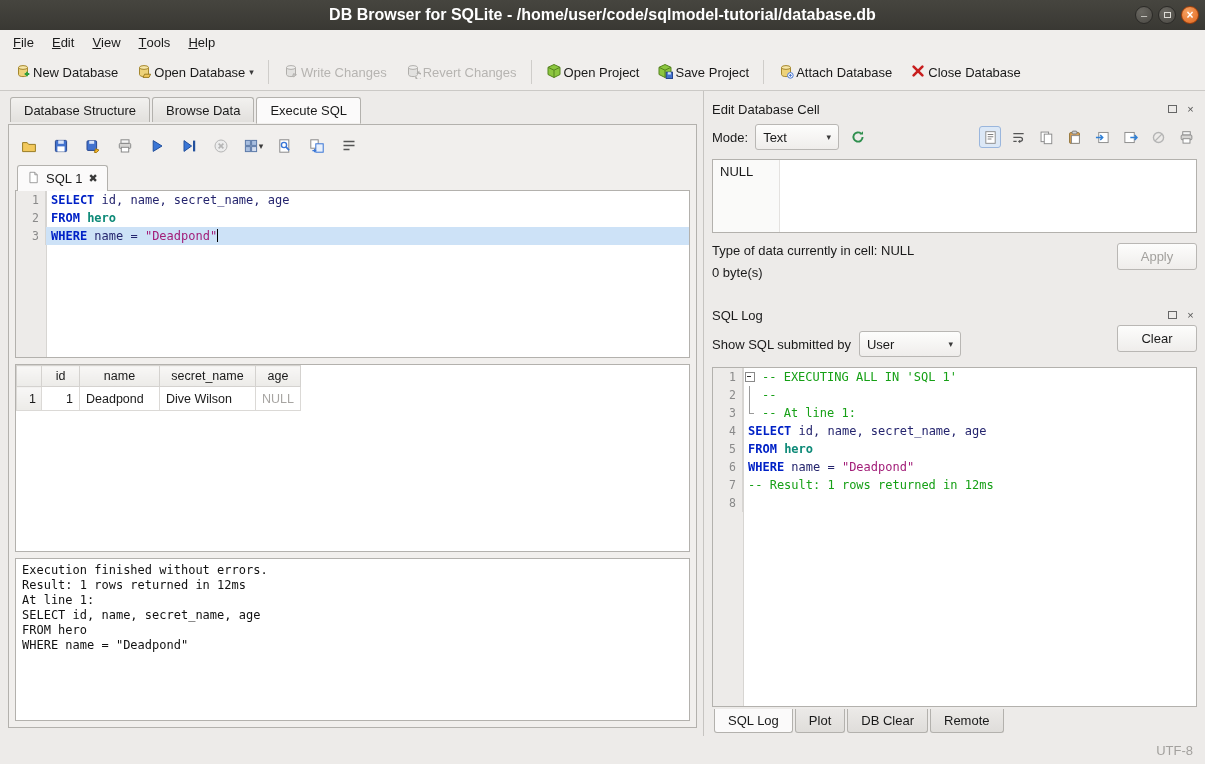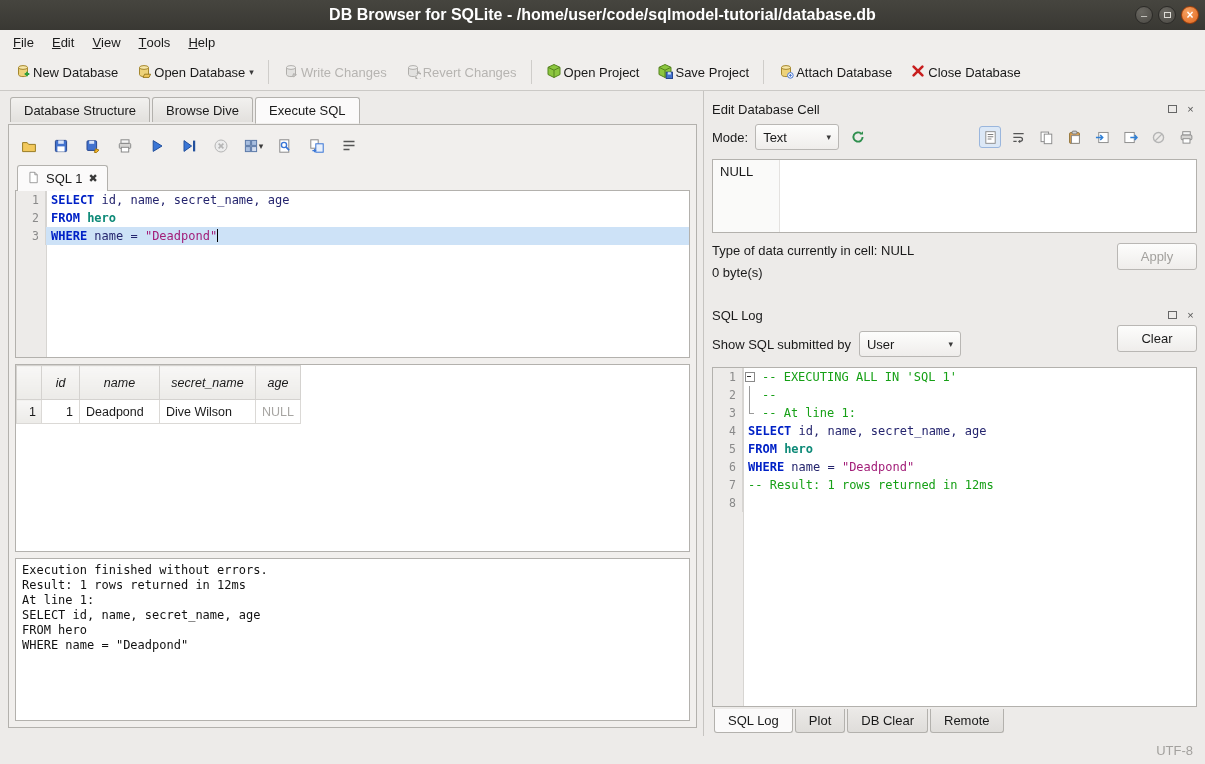--- a/index.html
+++ b/index.html
@@ -51,21 +51,21 @@
 .fold.end::before{content:"";position:absolute;left:6px;top:0;width:1px;height:9px;background:#9a9a9a;}
 .fold.end::after{content:"";position:absolute;left:6px;top:9px;width:5px;height:1px;background:#9a9a9a;}
 .c-kw{color:var(--c-keyword,#0021c6);font-weight:bold;}
 .c-id{color:var(--c-ident,#25256e);}
 .c-tbl{color:var(--c-table,#0e8a78);font-weight:bold;}
 .c-str{color:var(--c-string,#a21d78);}
 .c-com{color:var(--c-comment,#16a016);}
 
 .results{flex:0 0 188px;margin-top:6px;background:#fff;border:1px solid #b3b1ad;overflow:hidden;}
 .rtable{border-collapse:collapse;font-size:12.5px;}
-.rtable th{background:linear-gradient(#f8f7f6,#ecebe8);border:1px solid #d4d2cf;font-weight:normal;padding:2px 8px;height:34px;font-style:italic;}
+.rtable th{background:linear-gradient(#f8f7f6,#ecebe8);border:1px solid #d4d2cf;font-weight:normal;padding:2px 8px;height:21px;}
 .rtable td{border:1px solid #dbd9d6;padding:2px 6px;height:24px;background:#fff;}
 .rtable .rownum{background:linear-gradient(#f8f7f6,#ecebe8);text-align:right;padding:2px 5px;}
 .rtable tr>*:nth-child(1){width:25px;}
 .rtable tr>*:nth-child(2){width:38px;}
 .rtable tr>*:nth-child(3){width:80px;}
 .rtable tr>*:nth-child(4){width:96px;}
 .rtable tr>*:nth-child(5){width:44px;}
 .rtable td.num{text-align:right;}
 .rtable td.nullv{color:#a7a5a2;}
 
@@ -190,21 +190,21 @@
           <path d="M3.6 3.6l8.8 8.8M12.4 3.6l-8.8 8.8" stroke="#c81e1e" stroke-width="2.6" stroke-linecap="round"></path>
         </svg></span>
       <span class="tlabel">Close Database</span>
     </div>
   </div>
 
 <div class="content">
   <div class="left-panel">
     <div class="tabs-row">
         <div class="main-tab">Database Structure</div>
-        <div class="main-tab">Browse Dive</div>
+        <div class="main-tab">Browse Data</div>
         <div class="main-tab active">Execute SQL</div>
       </div>
     <div class="frame">
       <div class="ed-toolbar">
           <div class="itbtn">
             <svg width="16" height="16" viewBox="0 0 16 16">
               <path d="M1.6 13.6v-9h4.6l1.4 1.8h6.8v7.2z" fill="#f2c85c" stroke="#9a7d24"></path>
             </svg>
           </div>
           <div class="itbtn">

